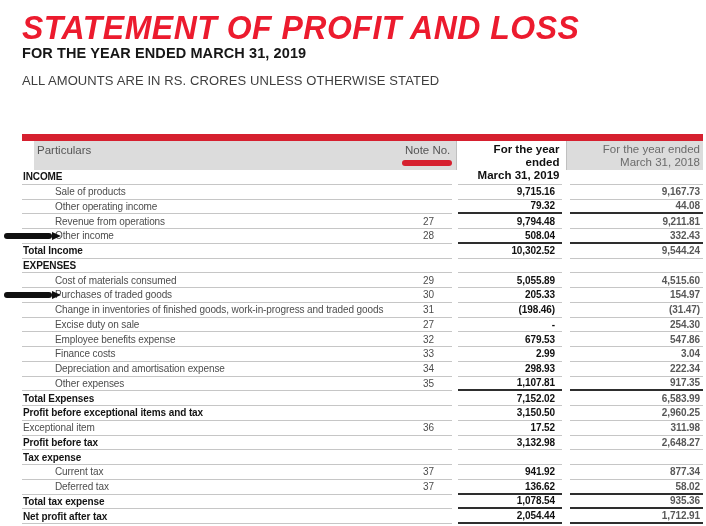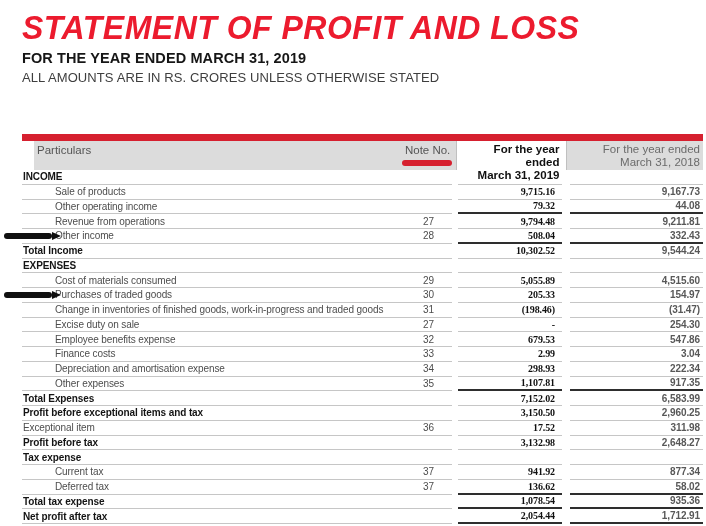--- a/index.html
+++ b/index.html
@@ -19,28 +19,27 @@
     font-style: italic;
     font-weight: bold;
     font-size: 32px;
     letter-spacing: 0.5px;
     color: #ec1b2e;
     white-space: nowrap;
     transform: scaleY(1.06);
     transform-origin: left top;
   }
   .subtitle {
-    margin-top: 5px;
     font-weight: bold;
     font-size: 14.5px;
     color: #161616;
     letter-spacing: 0.1px;
   }
   .amounts {
-    margin-top: 4px;
+    margin-top: 12px;
     font-size: 13px;
     color: #3e3e3e;
     letter-spacing: 0.1px;
   }
 
   
   .pl-table { position: absolute; left: 22px; top: 134px; width: 681px; }
   .redbar { height: 7px; background: #d6202f; }
 
   .thead { display: flex; height: 29px; font-size: 11.5px; padding-left: 12px; }
@@ -79,21 +78,20 @@
   }
   .lbl { color: #4d4d4d; white-space: nowrap; padding-left: 1px; }
   .row.item .lbl { padding-left: 33px; }
   .row.section .lbl, .row.total .lbl { font-weight: bold; color: #141414; }
   .note { color: #4d4d4d; padding-right: 18px; }
   .c-2019 {
     width: 104px; margin-left: 6px; height: 100%;
     display: flex; align-items: center; justify-content: flex-end;
     padding-right: 7px; font-weight: bold; color: #101010;
     border-bottom: 1px solid #c6c6c6;
-    font-family: Liberation Serif, serif;
   }
   .c-2018 {
     width: 133px; margin-left: 8px; height: 100%;
     display: flex; align-items: center; justify-content: flex-end;
     padding-right: 3px; color: #585858;
     border-bottom: 1px solid #c6c6c6;
     font-weight: bold;
   }
   .row.sumline .c-2019, .row.sumline .c-2018 { border-bottom: 2px solid #2e2e2e; }
 

